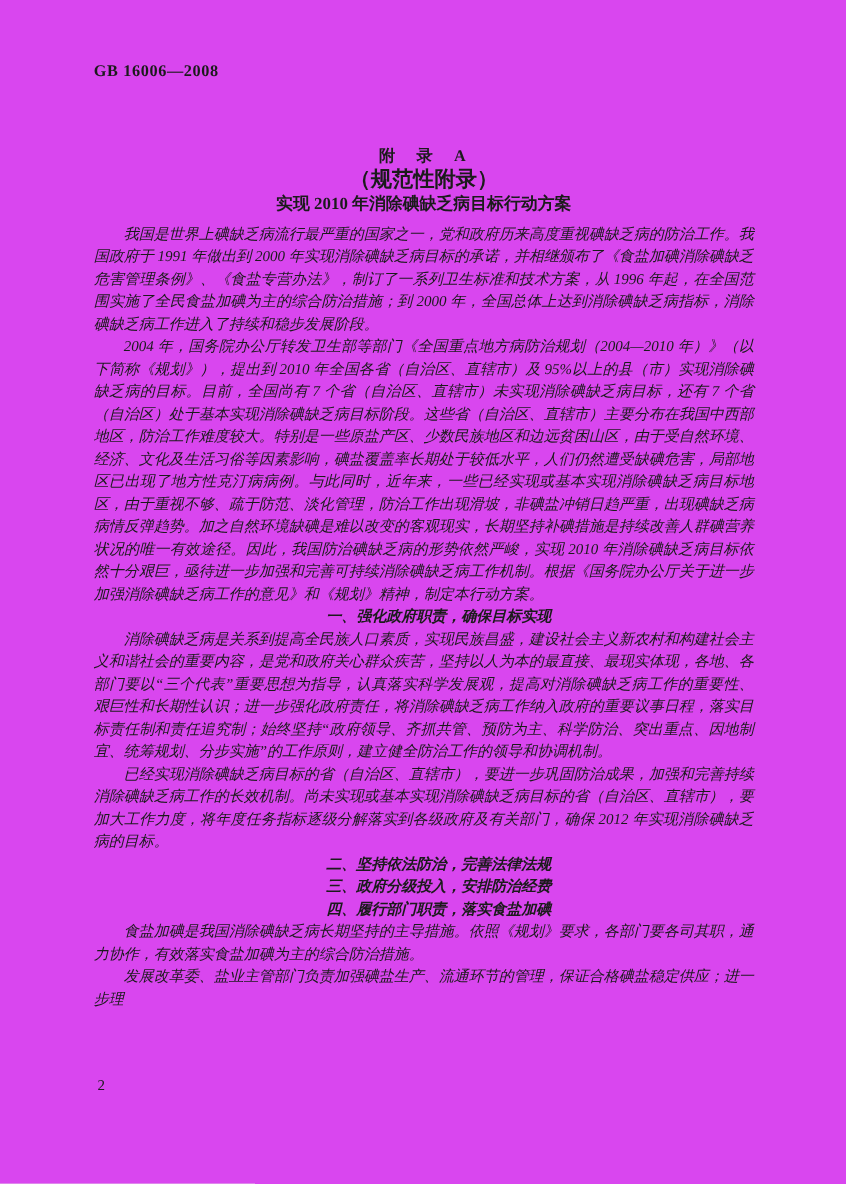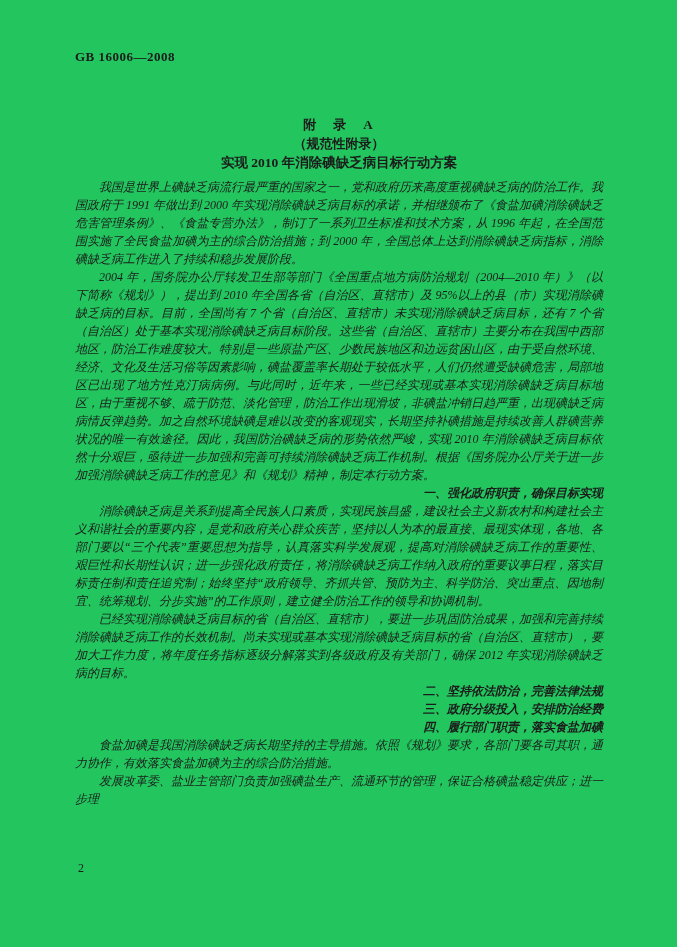--- a/index.html
+++ b/index.html
@@ -5,21 +5,21 @@
   html, body {
     margin: 0;
     padding: 0;
     background: #e8e8e8;
   }
   .page {
     position: relative;
     width: 677px;
     height: 947px;
     margin: 0 auto;
-    background: #22c55e;
+    background: #d946ef;
     color: #1b1b1b;
     font-family: "Liberation Serif", "DejaVu Serif", serif;
     overflow: hidden;
   }
   .std-header {
     position: absolute;
     left: 75px;
     top: 49px;
     font-size: 13px;
     font-weight: bold;
@@ -33,21 +33,21 @@
     width: 528px;
     text-align: center;
     font-weight: bold;
   }
   .title-block .t-line1 {
     font-size: 13px;
     line-height: 19px;
     letter-spacing: 2px;
   }
   .title-block .t-line2 {
-    font-size: 13px;
+    font-size: 17px;
     line-height: 19px;
   }
   .title-block .t-line3 {
     font-size: 13.5px;
     line-height: 20px;
   }
   .content {
     position: absolute;
     left: 75px;
     top: 178px;
@@ -59,21 +59,21 @@
     font-style: italic;
   }
   .content p {
     margin: 0;
     padding: 0;
     text-indent: 2em;
     word-break: break-all;
   }
   .content p.heading {
     font-weight: bold;
-    text-align: right;
+    text-align: center;
   }
   .page-number {
     position: absolute;
     left: 78px;
     top: 861px;
     font-size: 12px;
   }
 </style>
 </head>
 <body>

